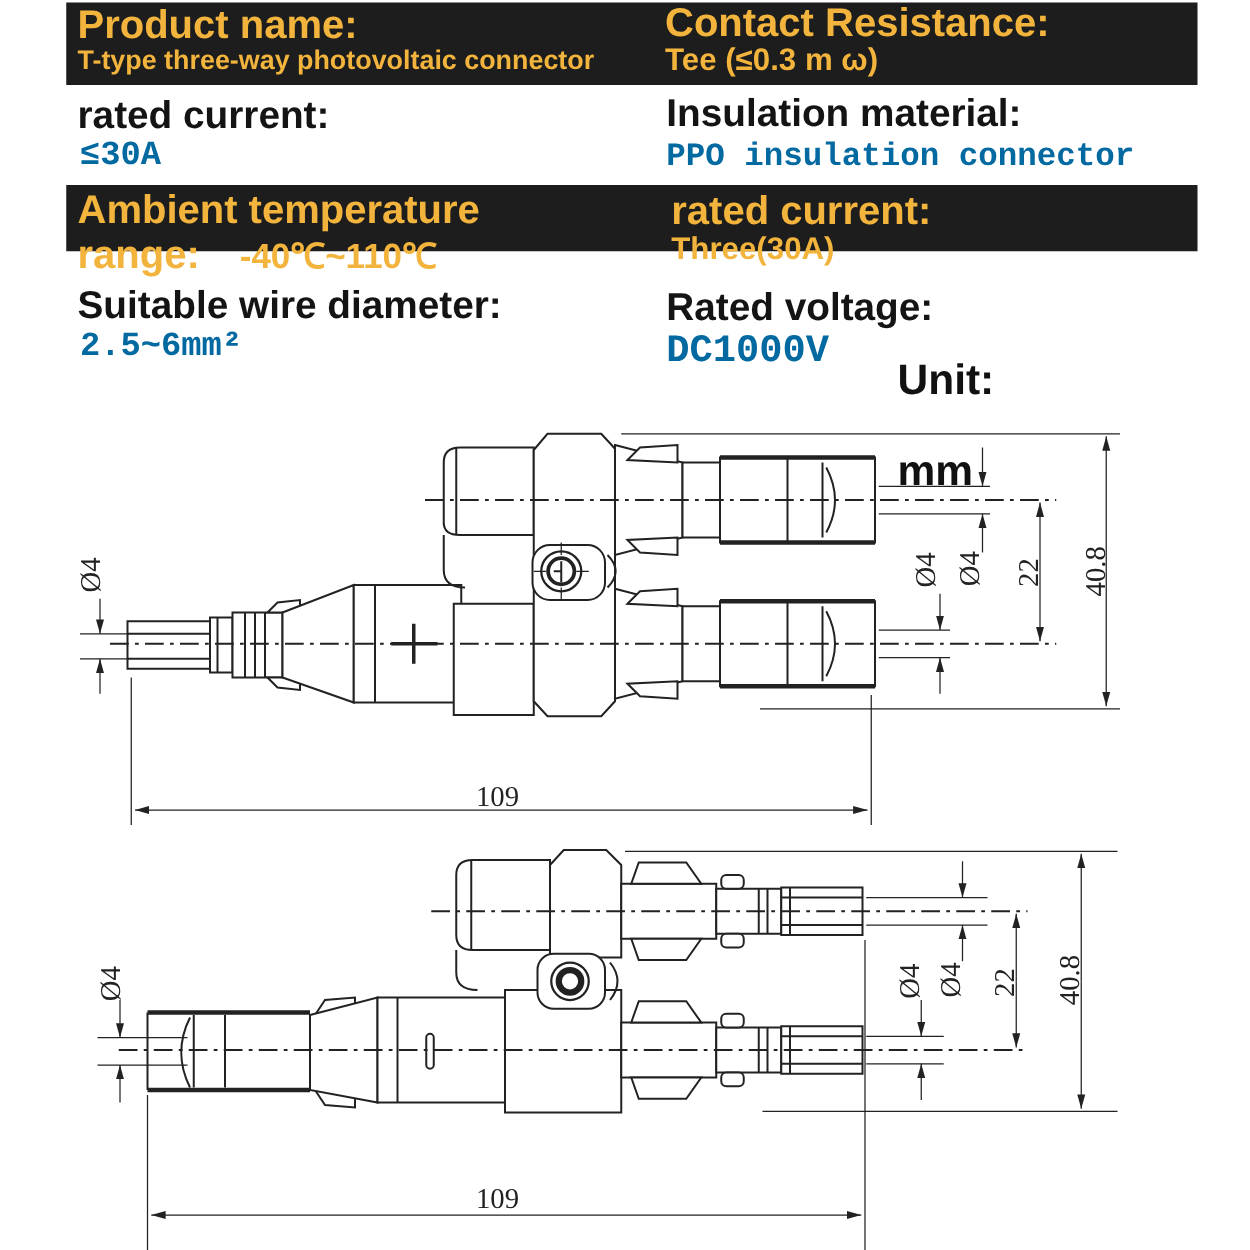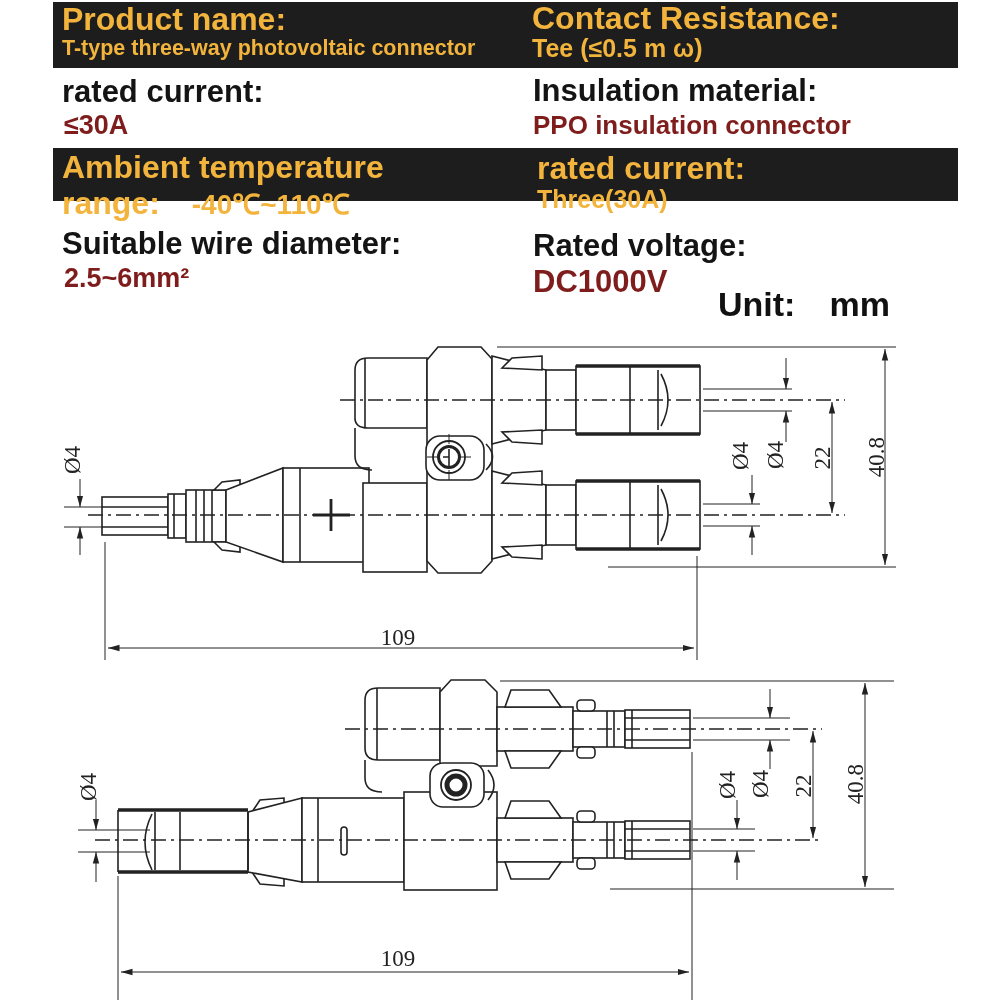--- a/index.html
+++ b/index.html
@@ -5,36 +5,36 @@
   html,body{margin:0;padding:0;background:#fff;}
   .page{position:relative;width:1000px;height:1000px;background:#ffffff;overflow:hidden;
         font-family:"Liberation Sans",sans-serif;color:#141414;}
   .abs{position:absolute;white-space:nowrap;}
   .band{position:absolute;left:53px;width:905px;background:#1d1d1d;color:#f2b43c;}
   .band1{top:2px;height:66px;}
   .band3{top:148px;height:53px;}
   .bt{font-weight:700;font-size:32px;line-height:32px;}
   .bsub{font-weight:700;}
   .wt{font-weight:700;font-size:31px;color:#141414;}
-  .wv{font-weight:700;color:#7f1d1d;}
+  .wv{font-weight:700;color:#0369a1;font-family:Liberation Mono, monospace;}
   .r3l2{display:flex;align-items:baseline;gap:32px;}
-  .unit{display:flex;gap:34px;font-weight:700;font-size:34px;color:#111;}
+  .unit{display:flex;gap:34px;font-weight:700;font-size:34px;color:#111;flex-direction:column;}
   svg{position:absolute;left:0;top:0;}
   svg text{font-family:"Liberation Serif",serif;font-size:23px;fill:#222;}
 </style>
 </head>
 <body>
 
 <div class="page">
 
   <div class="band band1">
     <div class="abs bt" style="left:9px;top:1px">Product name:</div>
     <div class="abs bsub" style="left:9px;top:34px;font-size:21.5px">T-type three-way photovoltaic connector</div>
     <div class="abs bt" style="left:479px;top:0">Contact Resistance:</div>
-    <div class="abs bsub" style="left:479px;top:32px;font-size:25px">Tee (≤0.5 m ω)</div>
+    <div class="abs bsub" style="left:479px;top:32px;font-size:25px">Tee (≤0.3 m ω)</div>
   </div>
 
   <div class="abs wt" style="left:62px;top:74px">rated current:</div>
   <div class="abs wv" style="left:64px;top:110px;font-size:27px">≤30A</div>
   <div class="abs wt" style="left:533px;top:73px">Insulation material:</div>
   <div class="abs wv" style="left:533px;top:110px;font-size:26px">PPO insulation connector</div>
 
   <div class="band band3">
     <div class="abs bt" style="left:9px;top:3px">Ambient temperature</div>
     <div class="abs r3l2" style="left:9px;top:36px">

